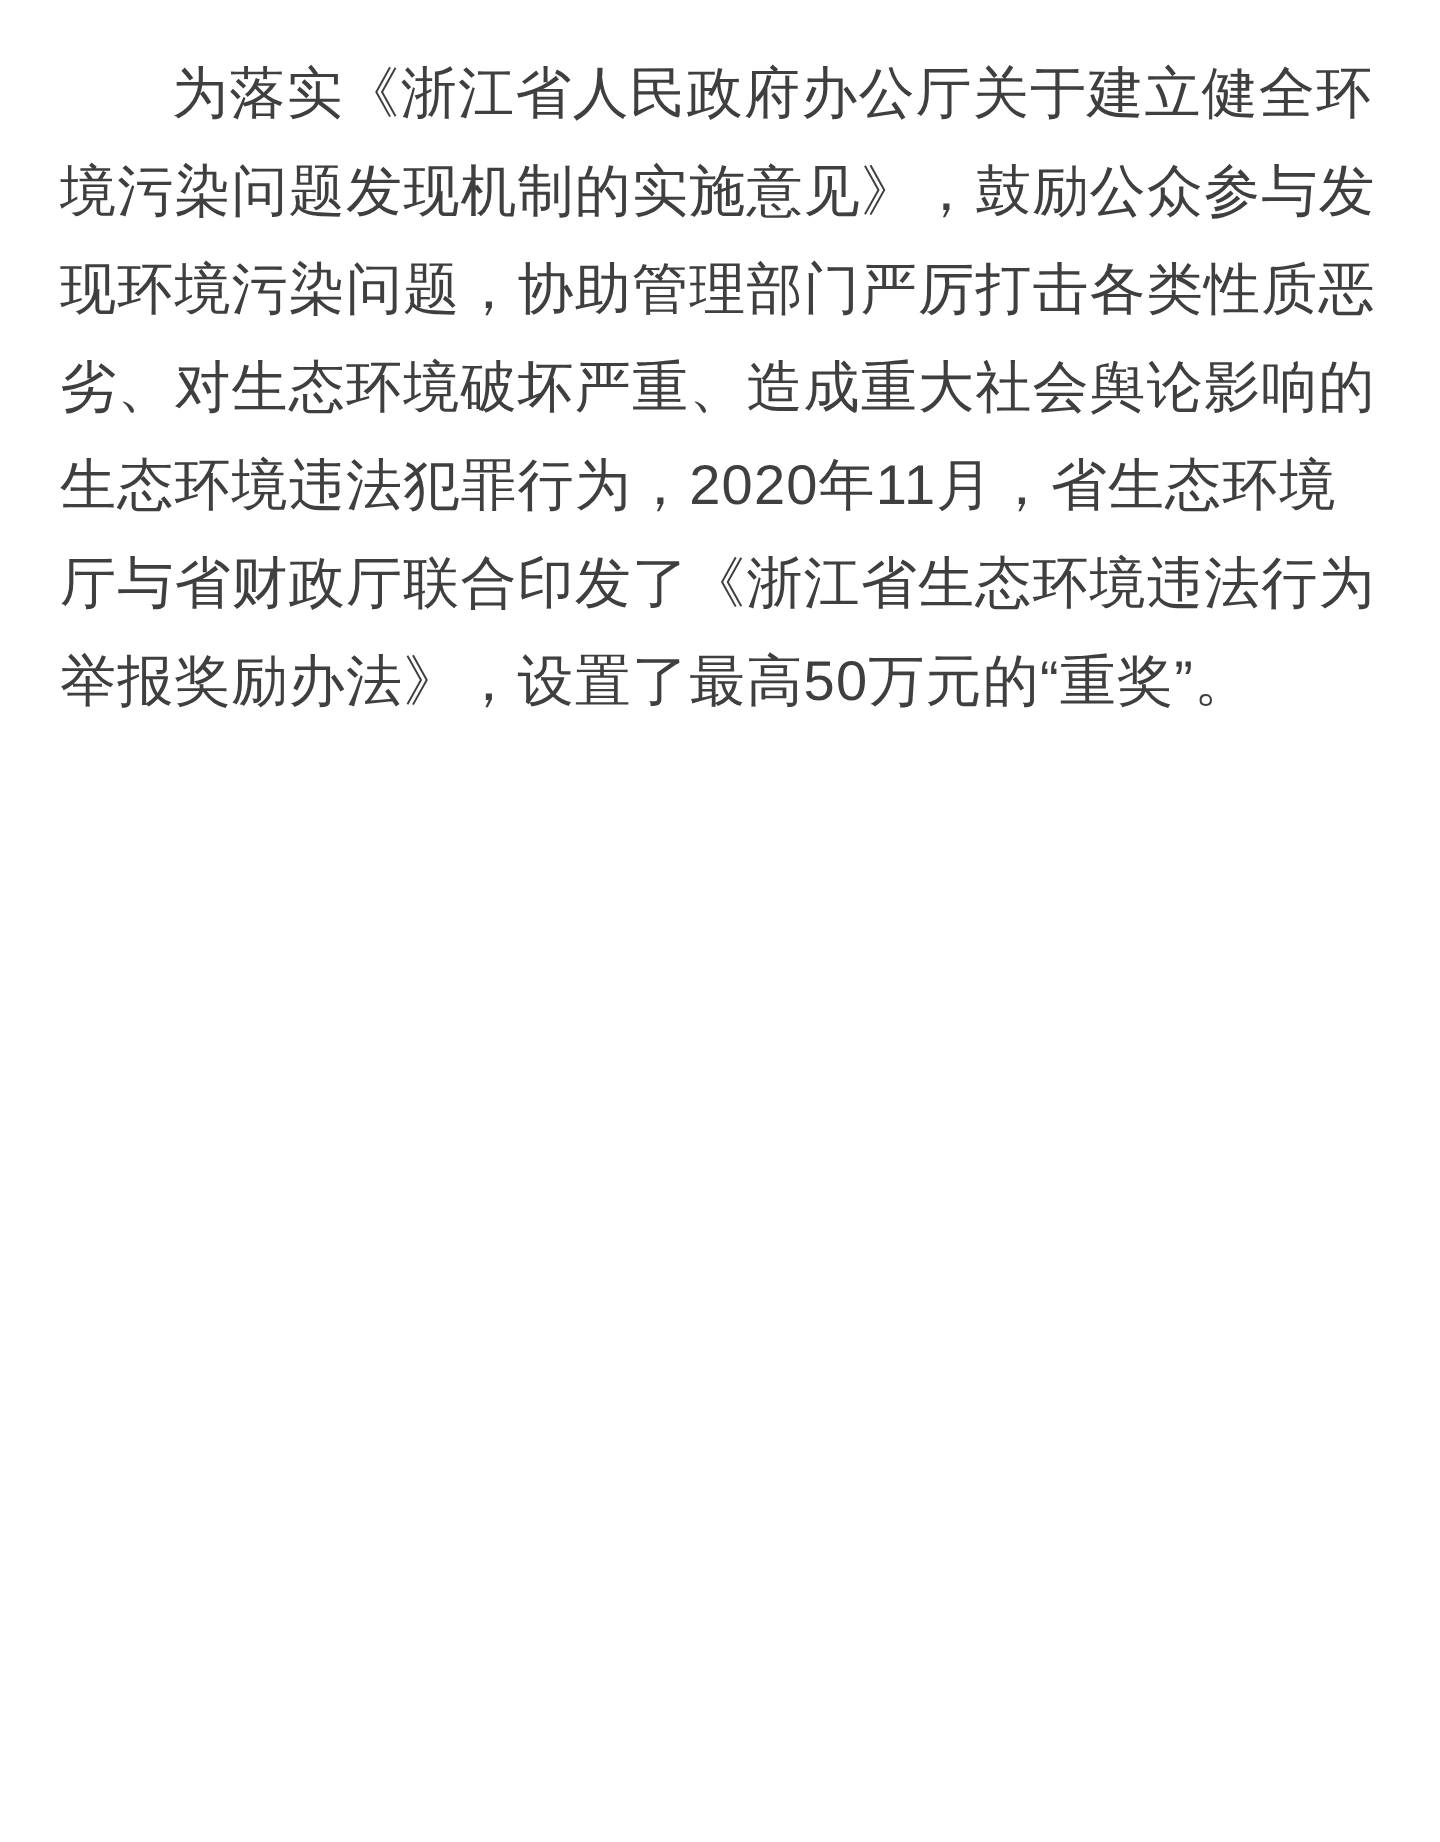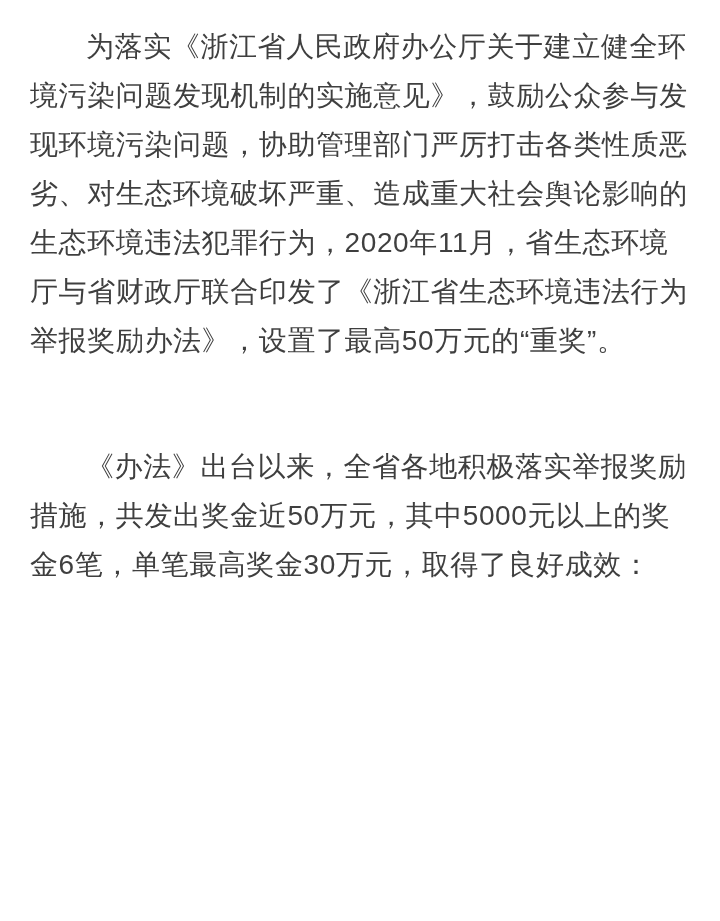--- a/index.html
+++ b/index.html
@@ -41,17 +41,14 @@
 
 <main class="article">
   <div id="article-body">
       <p class="para"><span class="seg-normal">为落实《浙江省人民政府办公厅关于建立健全环
 境污染问题发现机制的实施意见》，鼓励公众参与发
 现环境污染问题，协助管理部门严厉打击各类性质恶
 劣、对生态环境破坏严重、造成重大社会舆论影响的
 生态环境违法犯罪行为，2020年11月，省生态环境
 厅与省财政厅联合印发了《浙江省生态环境违法行为
 举报奖励办法》，设置了最高50万元的“重奖”。</span></p>
-      <p class="para"><span class="seg-normal">《办法》出台以来，全省各地积极落实举报奖励
-措施，共发出奖金近50万元，其中5000元以上的奖
-金6笔，单笔最高奖金30万元，取得了良好成效：</span></p>
     </div>
 </main>
 
 </body></html>

